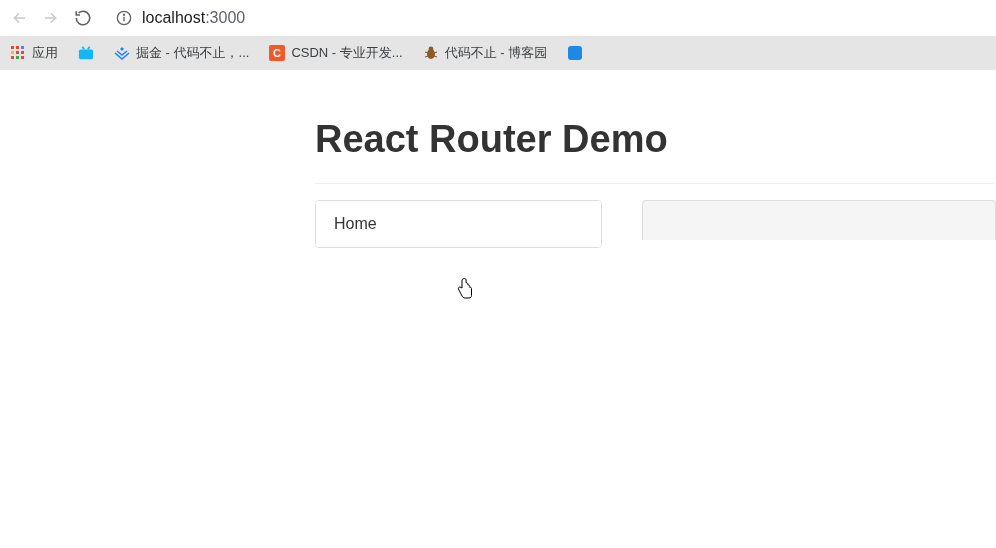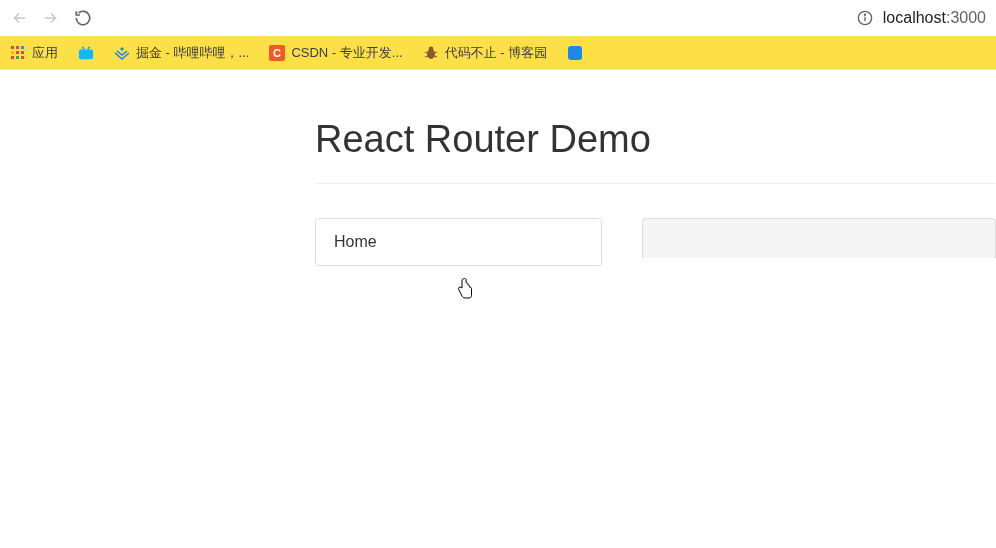--- a/index.html
+++ b/index.html
@@ -36,21 +36,20 @@
       cursor: pointer;
     }
     .nav-btn.disabled { color: #c9c9c9; }
     .reload-btn { color: #5f6368; }
     .address-area {
       display: flex;
       align-items: center;
       gap: 10px;
       margin-left: 10px;
       flex: 1;
-      justify-content: flex-end;
     }
     .info-icon {
       width: 16px;
       height: 16px;
       color: #5f6368;
       display: flex;
       align-items: center;
       justify-content: center;
     }
     .url-text {
@@ -61,21 +60,21 @@
       color: #5f6368;
     }
 
     
     .bookmarks-bar {
       height: 34px;
       display: flex;
       align-items: center;
       padding: 0 10px;
       gap: 20px;
-      background: #fde047;
+      background: #e5e5e5;
       border-bottom: 1px solid #e6e6e6;
       text-align: right;
     }
     .bookmark-item {
       display: flex;
       align-items: center;
       gap: 6px;
       color: #3c4043;
       font-size: 13px;
       cursor: pointer;
@@ -97,34 +96,34 @@
     .leetcode-svg { color: #000; }
     .blue-sq { color: #1e88e5; }
 
     
     .page {
       padding-top: 48px;
       padding-left: 315px;
     }
     .page-title {
       font-size: 38px;
-      font-weight: 400;
+      font-weight: 700;
       color: #333;
       margin-bottom: 22px;
     }
     .hr-line {
       border: 0;
       border-top: 1px solid #eee;
       margin-right: 0;
       width: 680px;
     }
     .content-row {
       display: flex;
       gap: 40px;
-      margin-top: 34px;
+      margin-top: 16px;
     }
     .list-group {
       width: 288px;
       border: 1px solid #ddd;
       border-radius: 4px;
       overflow: hidden;
     }
     .list-group-item {
       padding: 14px 18px;
       font-size: 16px;
@@ -225,21 +224,21 @@
   </div>
 
   <div class="bookmark-item">
     <span class="bookmark-icon juejin-svg">
       <svg width="16" height="16" viewBox="0 0 16 16">
         <polygon points="8,2 10,4 8,6 6,4" fill="#1e80ff"></polygon>
         <polyline points="3,6 8,10 13,6" fill="none" stroke="#1e80ff" stroke-width="1.6"></polyline>
         <polyline points="1,8 8,14 15,8" fill="none" stroke="#1e80ff" stroke-width="1.6"></polyline>
       </svg>
     </span>
-    <span>掘金 - 哔哩哔哩，...</span>
+    <span>掘金 - 代码不止，...</span>
   </div>
 
   <div class="bookmark-item">
     <span class="bookmark-icon">
       <svg class="csdn-svg" width="16" height="16" viewBox="0 0 16 16">
         <rect x="0" y="0" width="16" height="16" rx="2"></rect>
         <text x="8" y="12" text-anchor="middle" font-size="11" font-weight="bold" fill="#fff">C</text>
       </svg>
     </span>
     <span>CSDN - 专业开发...</span>

